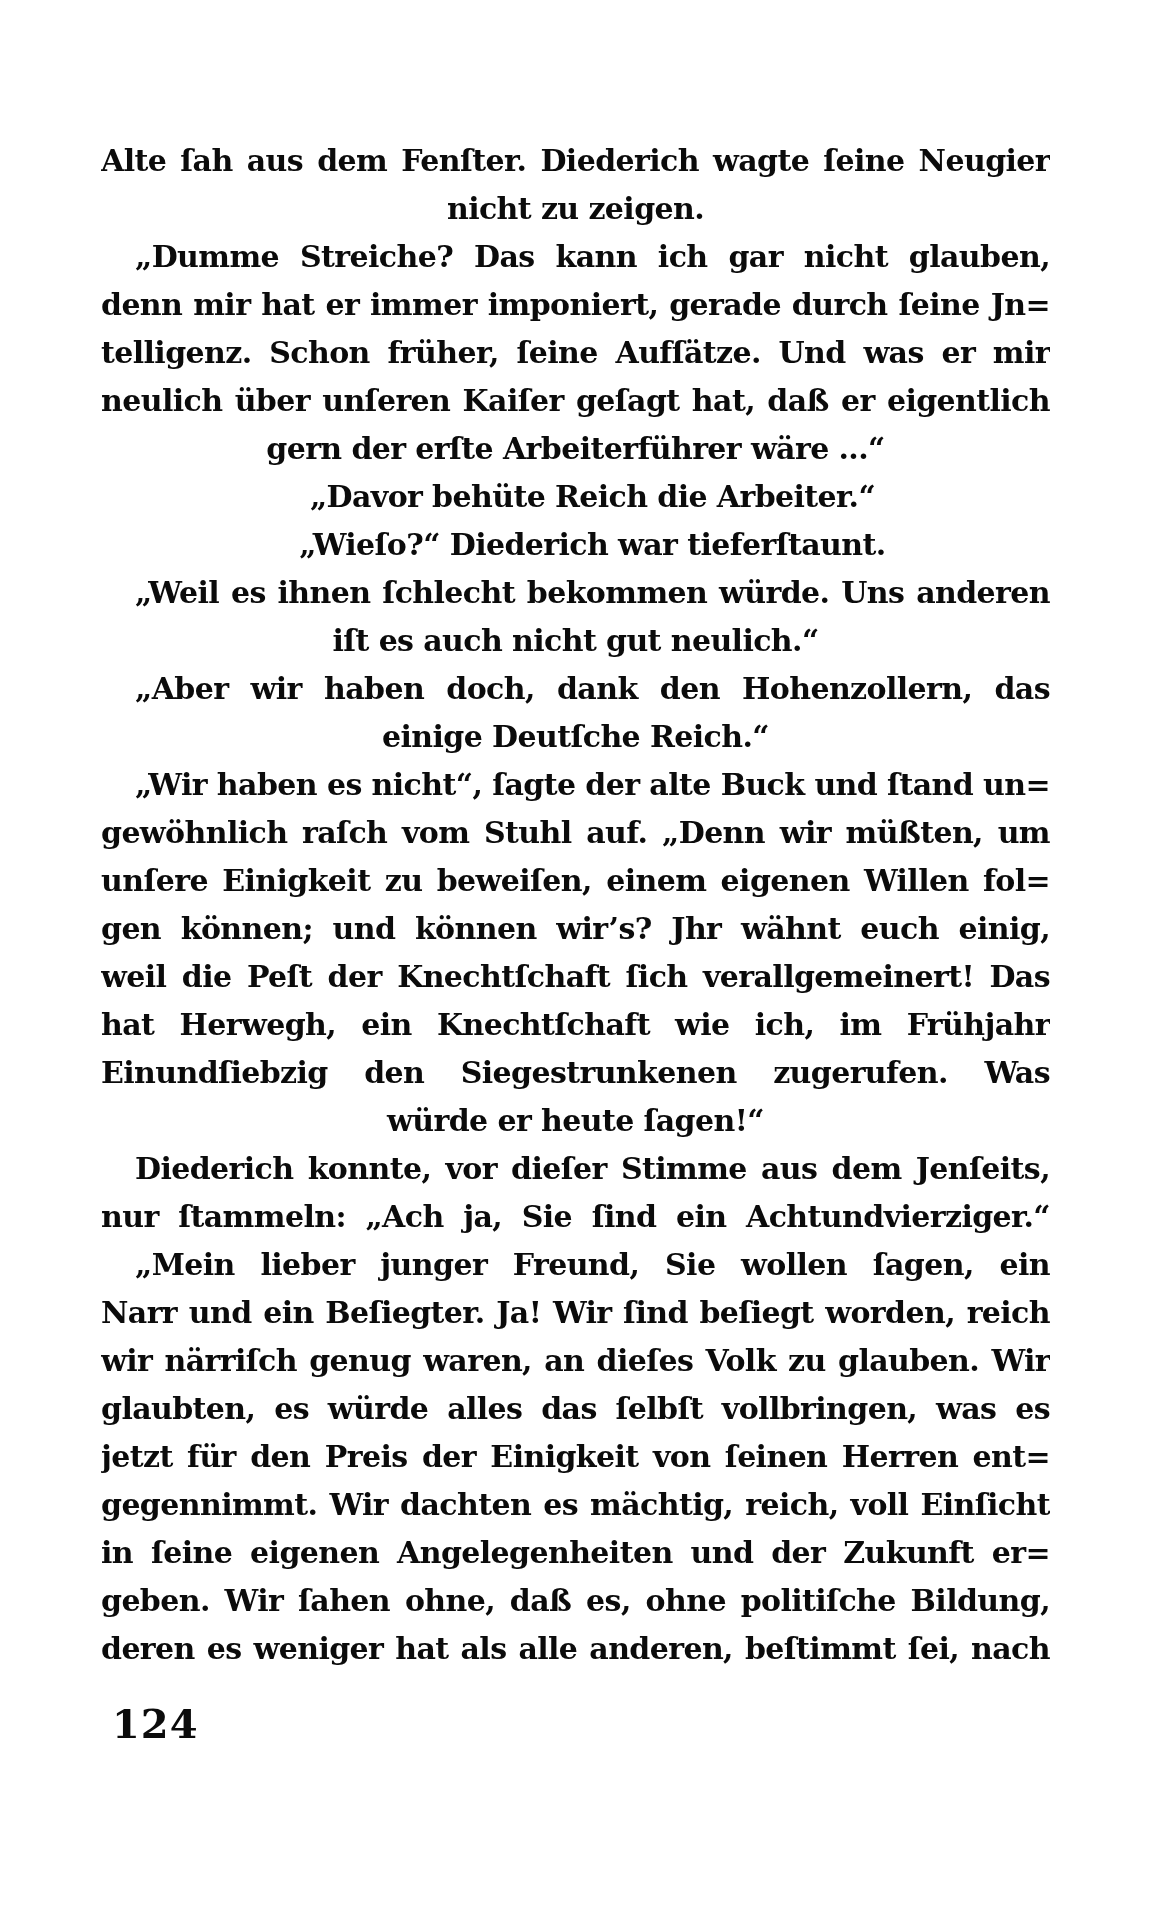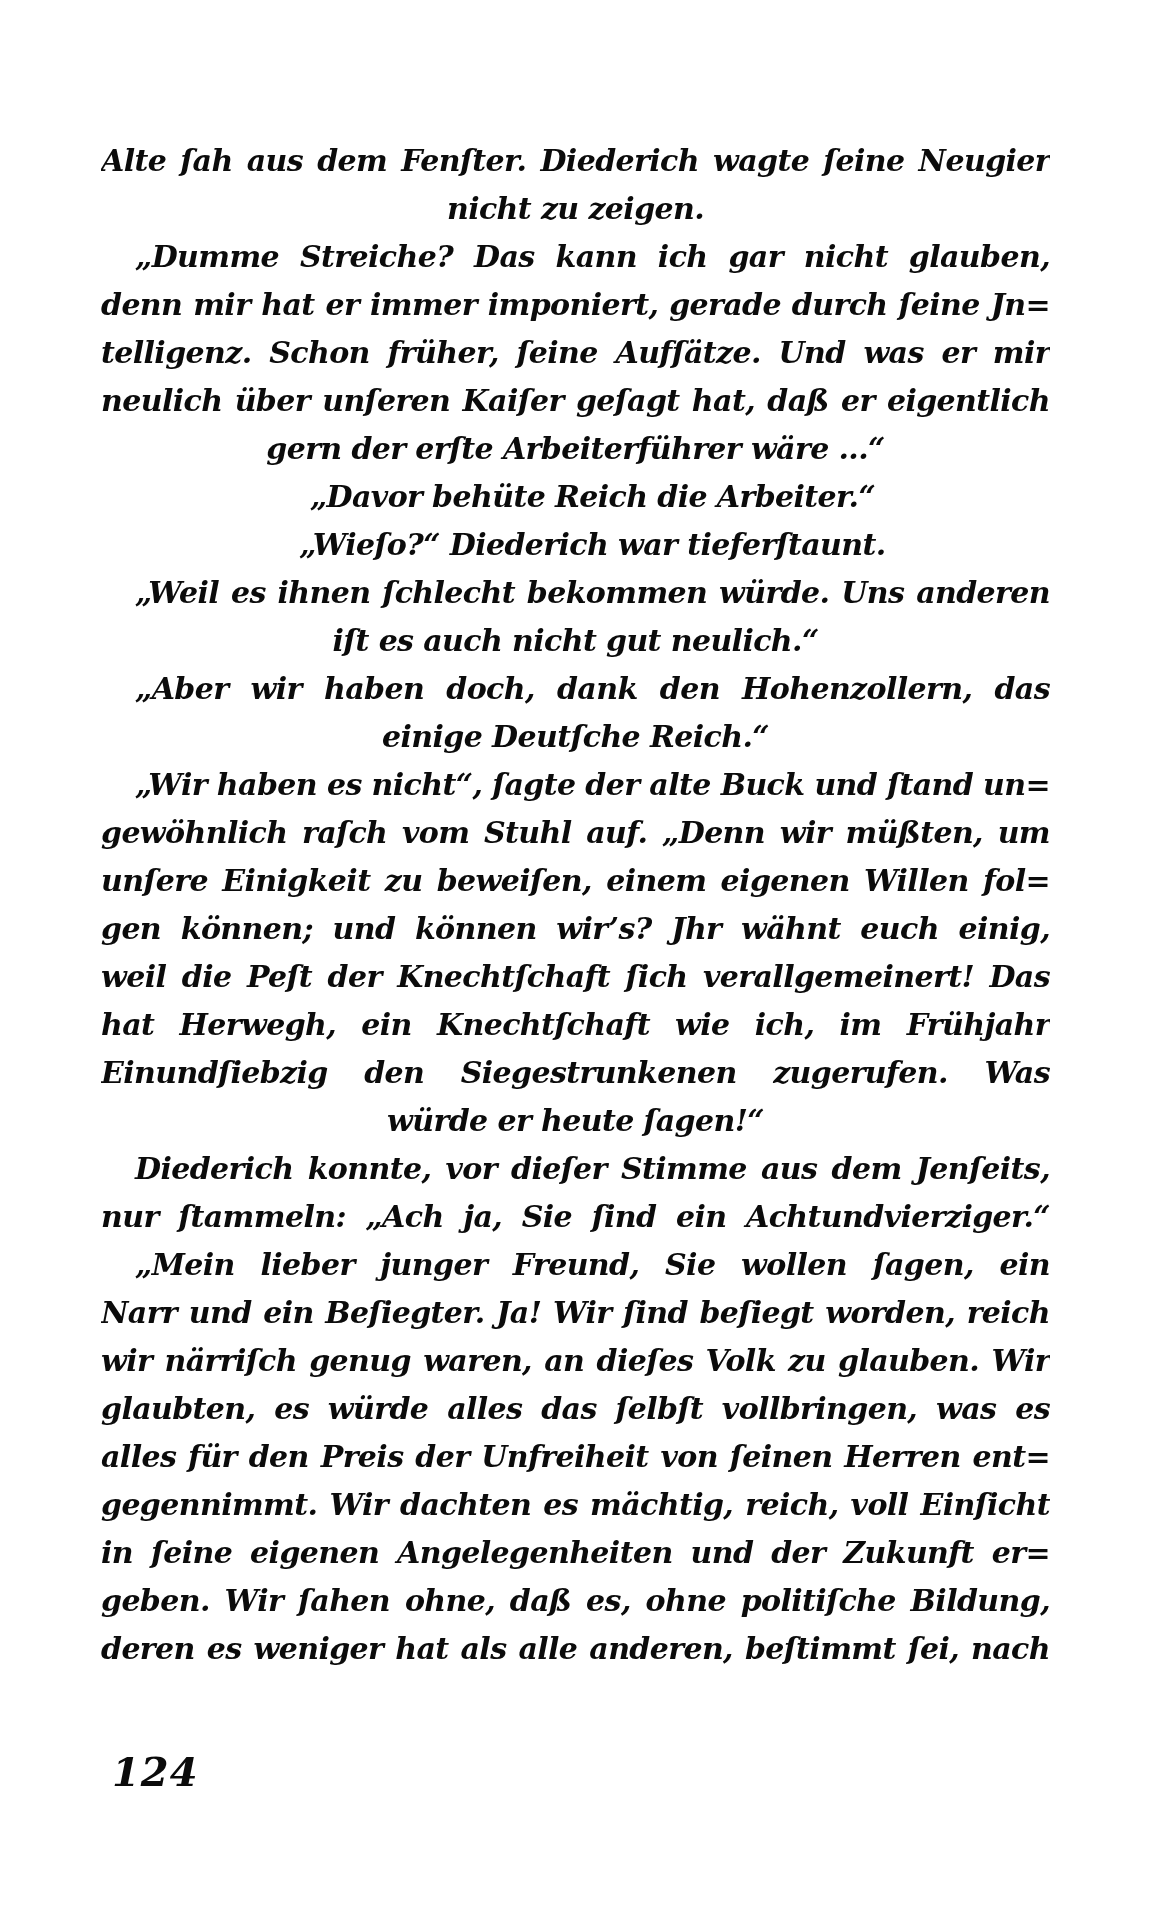--- a/index.html
+++ b/index.html
@@ -8,21 +8,20 @@
     background: #ffffff;
   }
   .book-page {
     position: relative;
     width: 1160px;
     height: 1907px;
     background: #ffffff;
     overflow: hidden;
     font-family: "DejaVu Serif", serif;
     color: #0b0b0b;
-    font-style: italic;
   }
   .text-block {
     position: absolute;
     left: 101px;
     top: 137px;
     width: 949px;
   }
   .line {
     box-sizing: border-box;
     height: 48px;
@@ -43,21 +42,20 @@
   }
   .page-number {
     position: absolute;
     left: 112px;
     top: 1700px;
     font-size: 40px;
     font-weight: 700;
     letter-spacing: 1px;
     color: #0b0b0b;
     font-family: "DejaVu Serif", serif;
-    margin-top: 48px;
   }
 </style>
 </head>
 <body>
 
 <div class="book-page">
   <div class="text-block">
       <div class="line justify">Alte ſah aus dem Fenſter. Diederich wagte ſeine Neugier</div>
       <div class="line">nicht zu zeigen.</div>
       <div class="line indent justify">„Dumme Streiche? Das kann ich gar nicht glauben,</div>
@@ -78,20 +76,20 @@
       <div class="line justify">weil die Peſt der Knechtſchaft ſich verallgemeinert! Das</div>
       <div class="line justify">hat Herwegh, ein Knechtſchaft wie ich, im Frühjahr</div>
       <div class="line justify">Einundſiebzig den Siegestrunkenen zugerufen. Was</div>
       <div class="line">würde er heute ſagen!“</div>
       <div class="line indent justify">Diederich konnte, vor dieſer Stimme aus dem Jenſeits,</div>
       <div class="line justify">nur ſtammeln: „Ach ja, Sie ſind ein Achtundvierziger.“</div>
       <div class="line indent justify">„Mein lieber junger Freund, Sie wollen ſagen, ein</div>
       <div class="line justify">Narr und ein Beſiegter. Ja! Wir ſind beſiegt worden, reich</div>
       <div class="line justify">wir närriſch genug waren, an dieſes Volk zu glauben. Wir</div>
       <div class="line justify">glaubten, es würde alles das ſelbſt vollbringen, was es</div>
-      <div class="line justify">alles für den Preis der Unfreiheit von ſeinen Herren ent=</div>
+      <div class="line justify">jetzt für den Preis der Einigkeit von ſeinen Herren ent=</div>
       <div class="line justify">gegennimmt. Wir dachten es mächtig, reich, voll Einſicht</div>
       <div class="line justify">in ſeine eigenen Angelegenheiten und der Zukunft er=</div>
       <div class="line justify">geben. Wir ſahen ohne, daß es, ohne politiſche Bildung,</div>
       <div class="line justify">deren es weniger hat als alle anderen, beſtimmt ſei, nach</div>
     </div>
   <div class="page-number">124</div>
 </div>
 
 </body></html>

